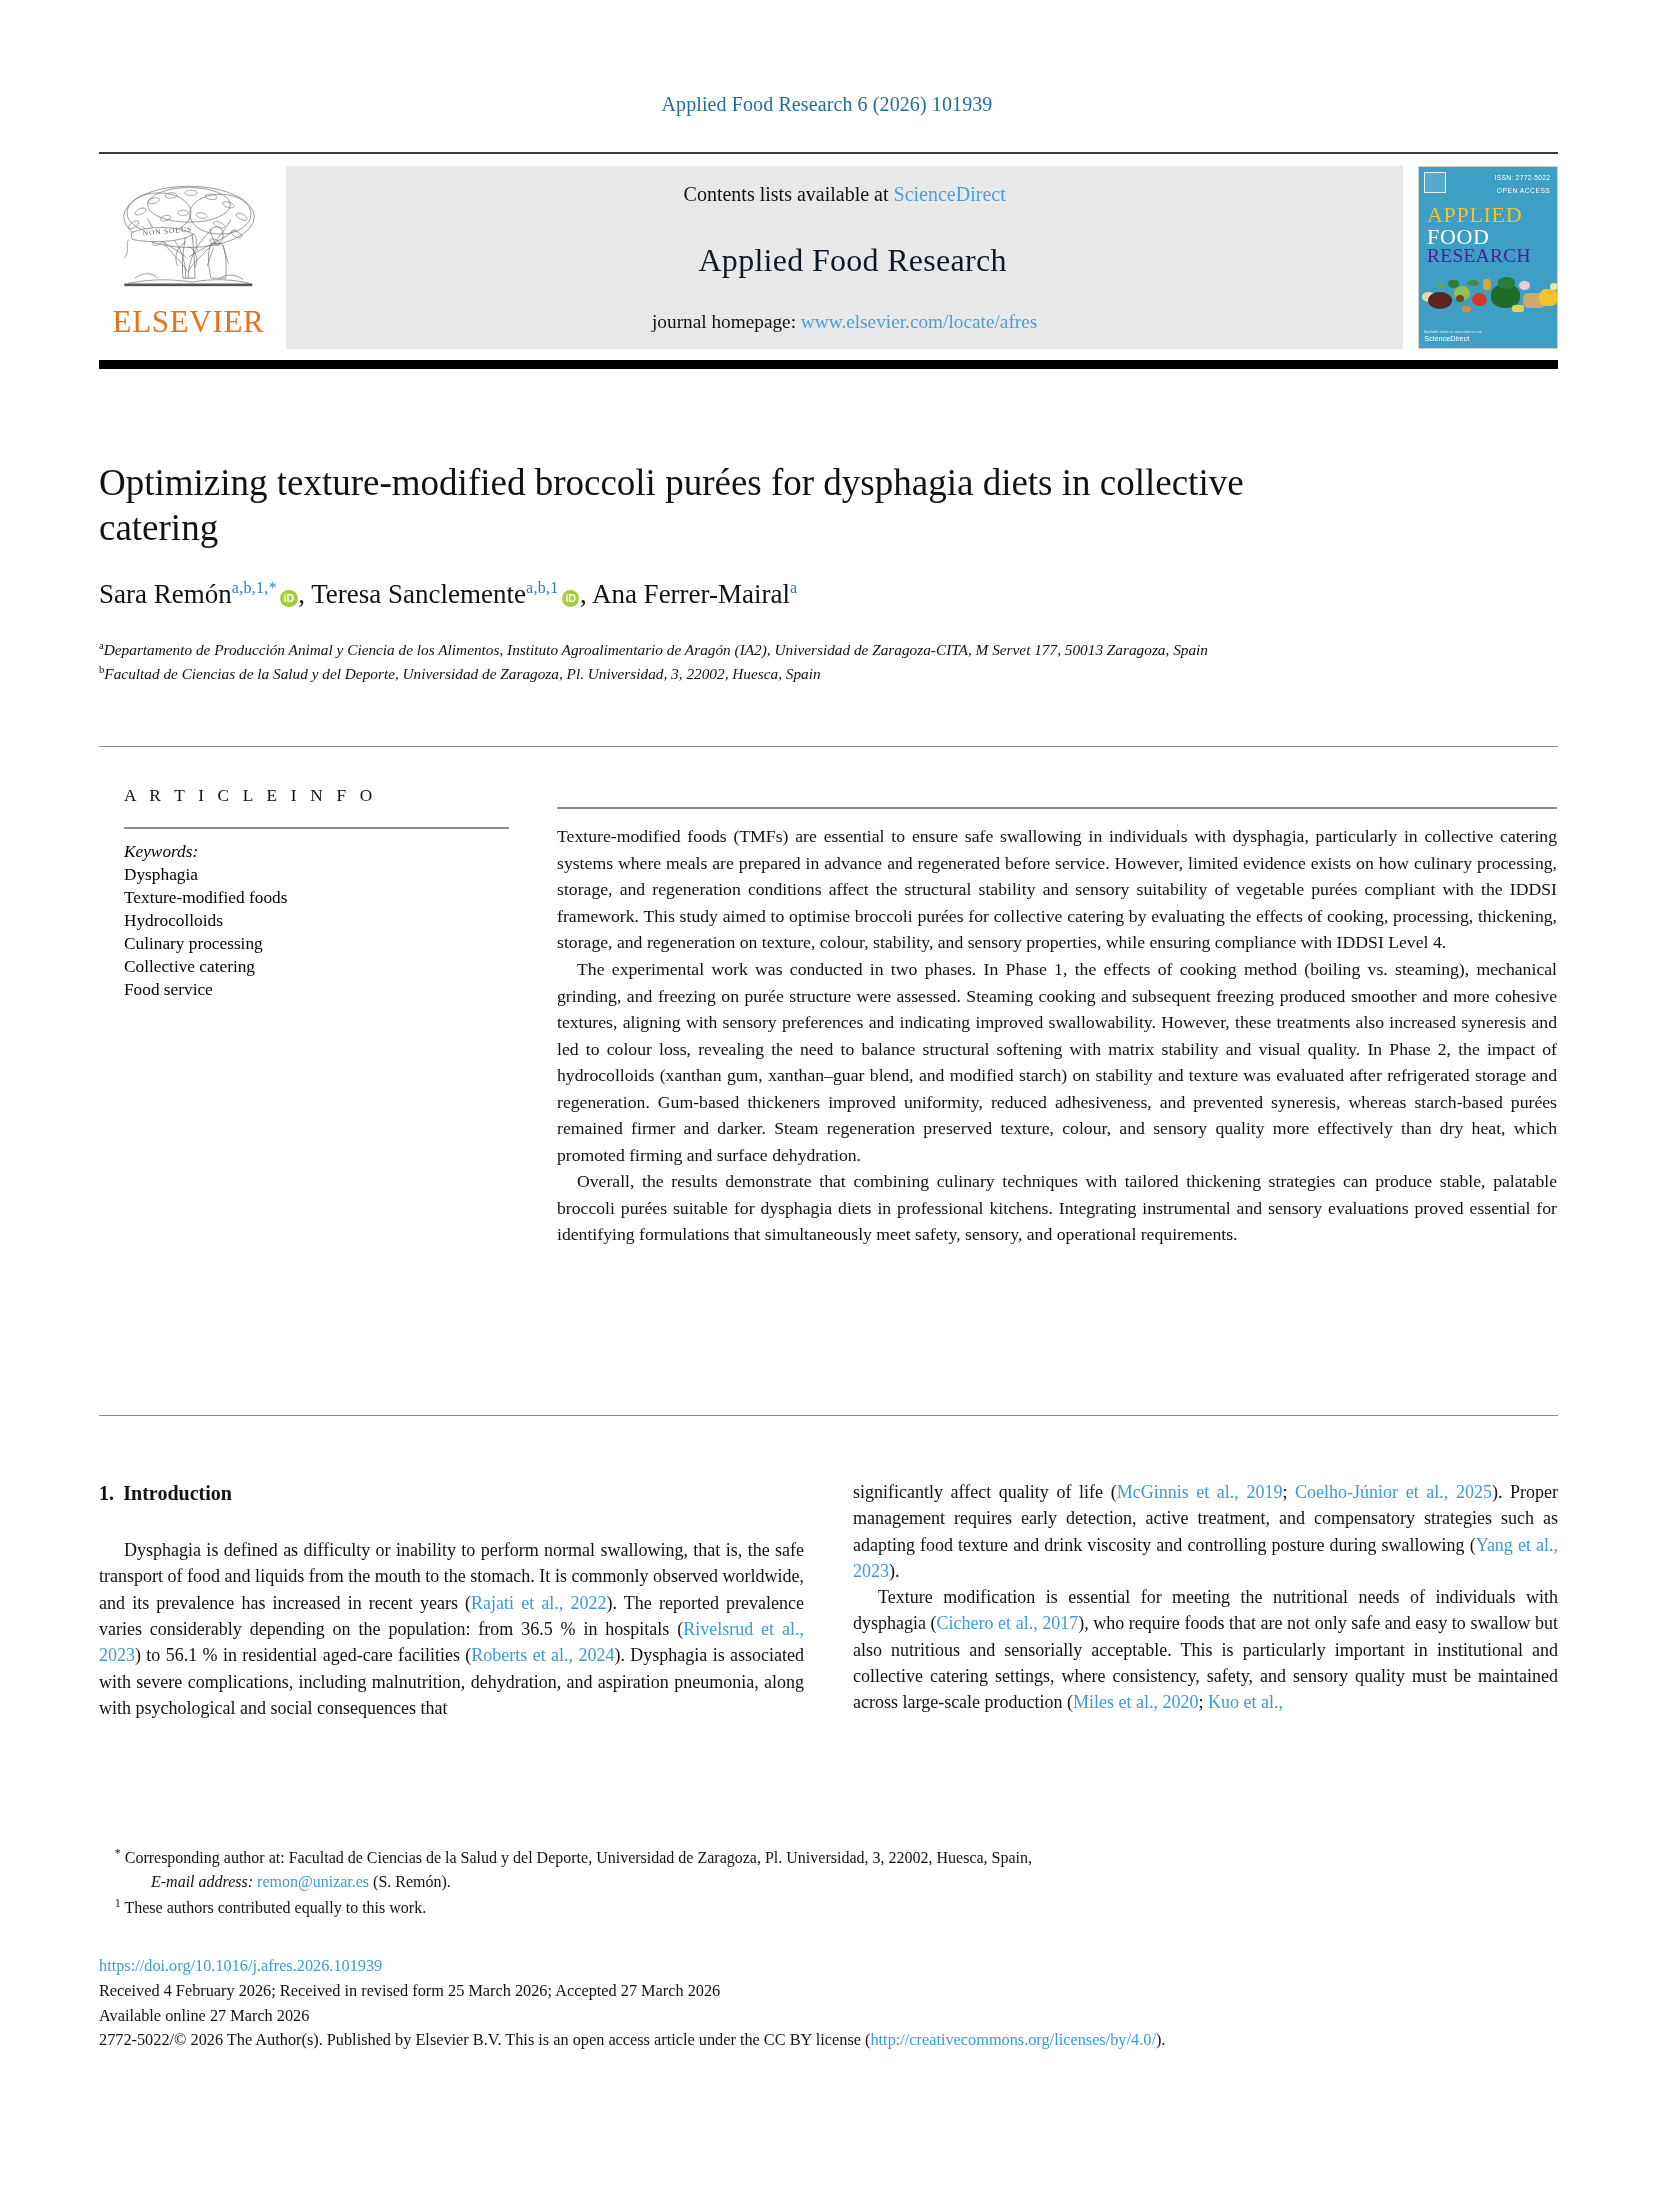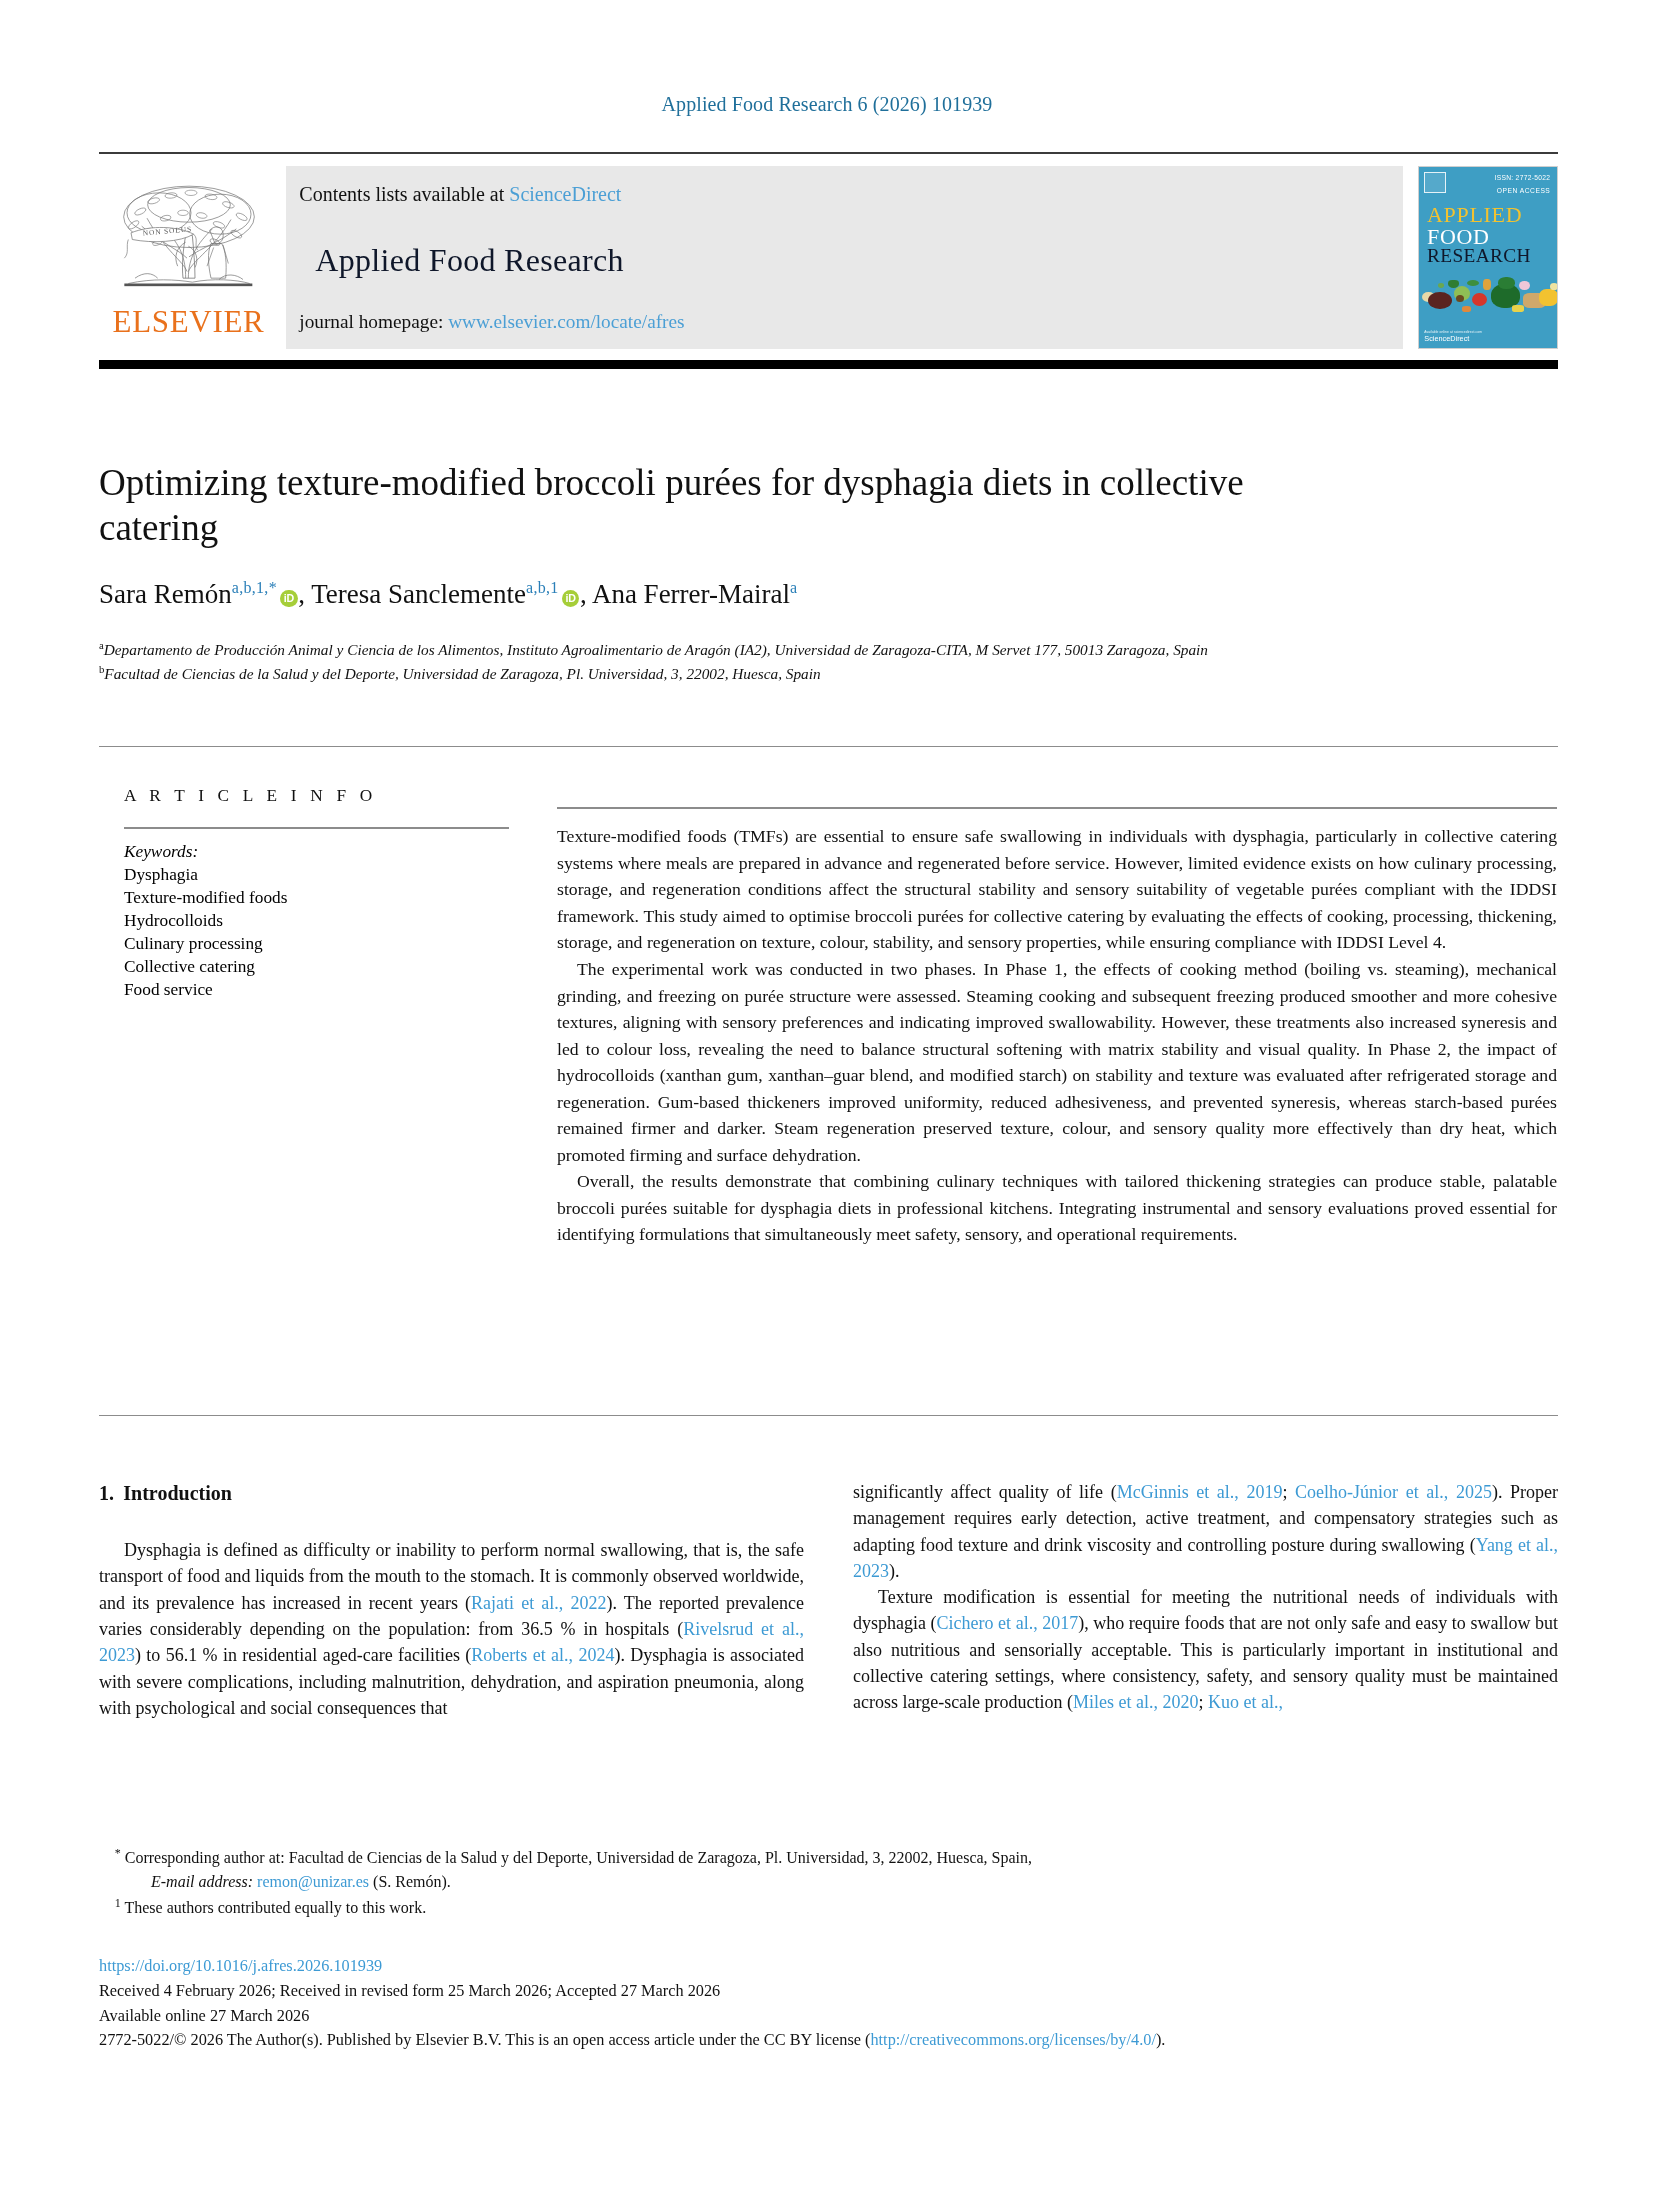--- a/index.html
+++ b/index.html
@@ -69,20 +69,21 @@
     letter-spacing: 0.7px;
     color: #E9711C;
     margin-top: 1.3px;
     line-height: 1;
   }
   .masthead-center {
     flex: 1 1 auto;
     background: #e8e8e8;
     display: flex;
     flex-direction: column;
+    align-items: center;
     justify-content: space-between;
     padding: 17.3px 13.3px 16px 13.3px;
     box-sizing: border-box;
   }
   .contents-line {
     font-size: 20px;
     color: #111;
   }
   .contents-line .sd-link {
     color: #4b9fd5;
@@ -141,21 +142,21 @@
   }
   .cover-title {
     position: absolute;
     top: 37px;
     left: 8px;
     line-height: 0.98;
     font-family: "Liberation Serif", serif;
   }
   .cover-title .l1 { font-size: 22px; color: #f2c230; letter-spacing: 0.7px; display:block; }
   .cover-title .l2 { font-size: 22px; color: #ffffff; letter-spacing: 0.7px; display:block; }
-  .cover-title .l3 { font-size: 19.3px; color: #0f172a; letter-spacing: 0.4px; display:block; }
+  .cover-title .l3 { font-size: 19.3px; color: #4c1d95; letter-spacing: 0.4px; display:block; }
   .cover-food-band {
     position: absolute;
     left: 0;
     right: 0;
     bottom: 31px;
     height: 47px;
   }
   .veg { position: absolute; border-radius: 50%; }
   .cover-sd {
     position: absolute;

